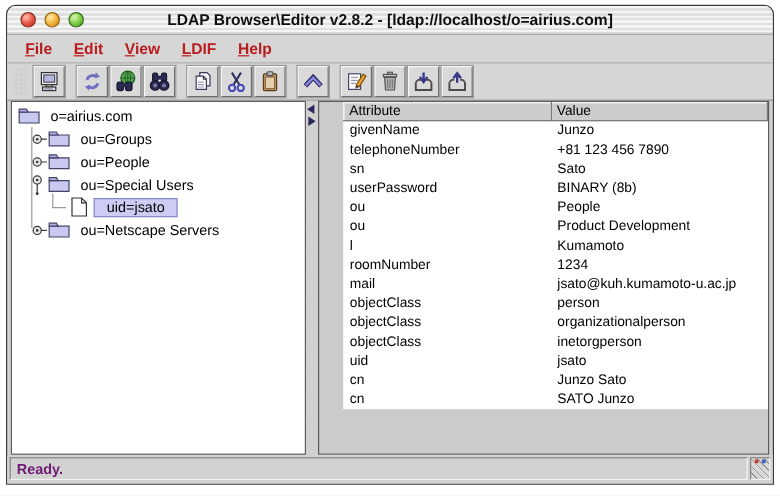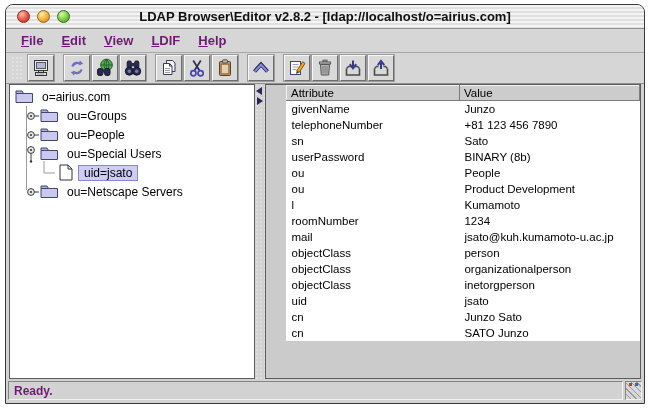--- a/index.html
+++ b/index.html
@@ -18,21 +18,21 @@
   .lights { position: absolute; left: 11px; top: 5px; display: flex; gap: 7px; }
   .light { width: 13px; height: 13px; border-radius: 50%; display: inline-block; cursor: default; }
   .light.red   { background: radial-gradient(circle at 35% 30%, #ffc0b0, #e85a4a 50%, #a8281c); border: 1px solid #8e2a20; }
   .light.yellow{ background: radial-gradient(circle at 35% 30%, #ffedb0, #f3b53c 50%, #c07812; ); border: 1px solid #966610; background: radial-gradient(circle at 35% 30%, #ffedb0, #f3b53c 50%, #c07812); }
   .light.green { background: radial-gradient(circle at 35% 30%, #dcf7b4, #7fce48 50%, #3d8c1c); border: 1px solid #356e16; }
   .title { font-size: 13px; font-weight: 700; color: #101010; }
 
   
   .menubar { flex: 0 0 24px; background: #d6d6d6; border-bottom: 1px solid #a8a8a8;
     display: flex; align-items: center; padding-left: 6px; }
-  .menu-item { font-size: 13px; font-weight: 700; color: #701a75; padding: 2px 9px; display: inline-block; }
+  .menu-item { font-size: 13px; font-weight: 700; color: #b91c1c; padding: 2px 9px; display: inline-block; }
   .menu-item::first-letter { text-decoration: underline; }
 
   
   .toolbar { flex: 0 0 31px; background: #d6d6d6; border-bottom: 1px solid #8f8f8f;
     display: flex; align-items: center; padding-left: 5px; }
   .tb-handle { width: 12px; height: 24px; margin-right: 5px;
     background-image: radial-gradient(#f6f6f6 22%, #adadad 32%, rgba(0,0,0,0) 45%);
     background-size: 4px 4px; }
   .tb-btn { width: 26px; height: 26px; background: #d9d9d9; margin-right: 2px;
     border: 1px solid; border-color: #f7f7f7 #6e6e6e #6e6e6e #f7f7f7; outline: 1px solid #9c9c9c;
@@ -45,21 +45,21 @@
 
   .tree-panel { flex: 0 0 246px; background: #ffffff; border: 1px solid #5c5c5c;
     position: relative; overflow: hidden; padding-top: 2px; }
   .tree-guide { position: absolute; left: 16px; top: 21px; height: 84px; width: 0;
     border-left: 1px solid #9a9a9a; }
   .tree-row { height: 19px; display: flex; align-items: center; white-space: nowrap;
     position: relative; z-index: 1; cursor: default; }
   .tree-row .tg { flex: 0 0 18px; display: flex; justify-content: center; }
   .tree-row .node-icon { margin-right: 5px; display: inline-flex; }
   .tree-label { font-size: 12px; color: #000; padding: 1px 3px; }
-  .tree-label.selected { background: #ccccf4; border: 1px solid #8888cc; padding: 0 5px; }
+  .tree-label.selected { background: #ccccf4; border: 1px solid #8888cc; padding: 0 10px; }
   .ind-0 { padding-left: 5px; }
   .ind-1 { padding-left: 12px; }
   .ind-2 { padding-left: 28px; }
 
   .divider { flex: 0 0 10px; background: #d2d2d2; position: relative;
     background-image: radial-gradient(#f2f2f2 22%, #b0b0b0 32%, rgba(0,0,0,0) 45%);
     background-size: 4px 4px; cursor: col-resize; }
   .div-arrow { position: absolute; width: 0; height: 0; cursor: pointer; }
   .div-arrow.left  { top: 3px;  left: 1px; border-top: 4px solid transparent; border-bottom: 4px solid transparent; border-right: 6px solid #27275a; }
   .div-arrow.right { top: 13px; left: 2px; border-top: 4px solid transparent; border-bottom: 4px solid transparent; border-left: 6px solid #27275a; }

